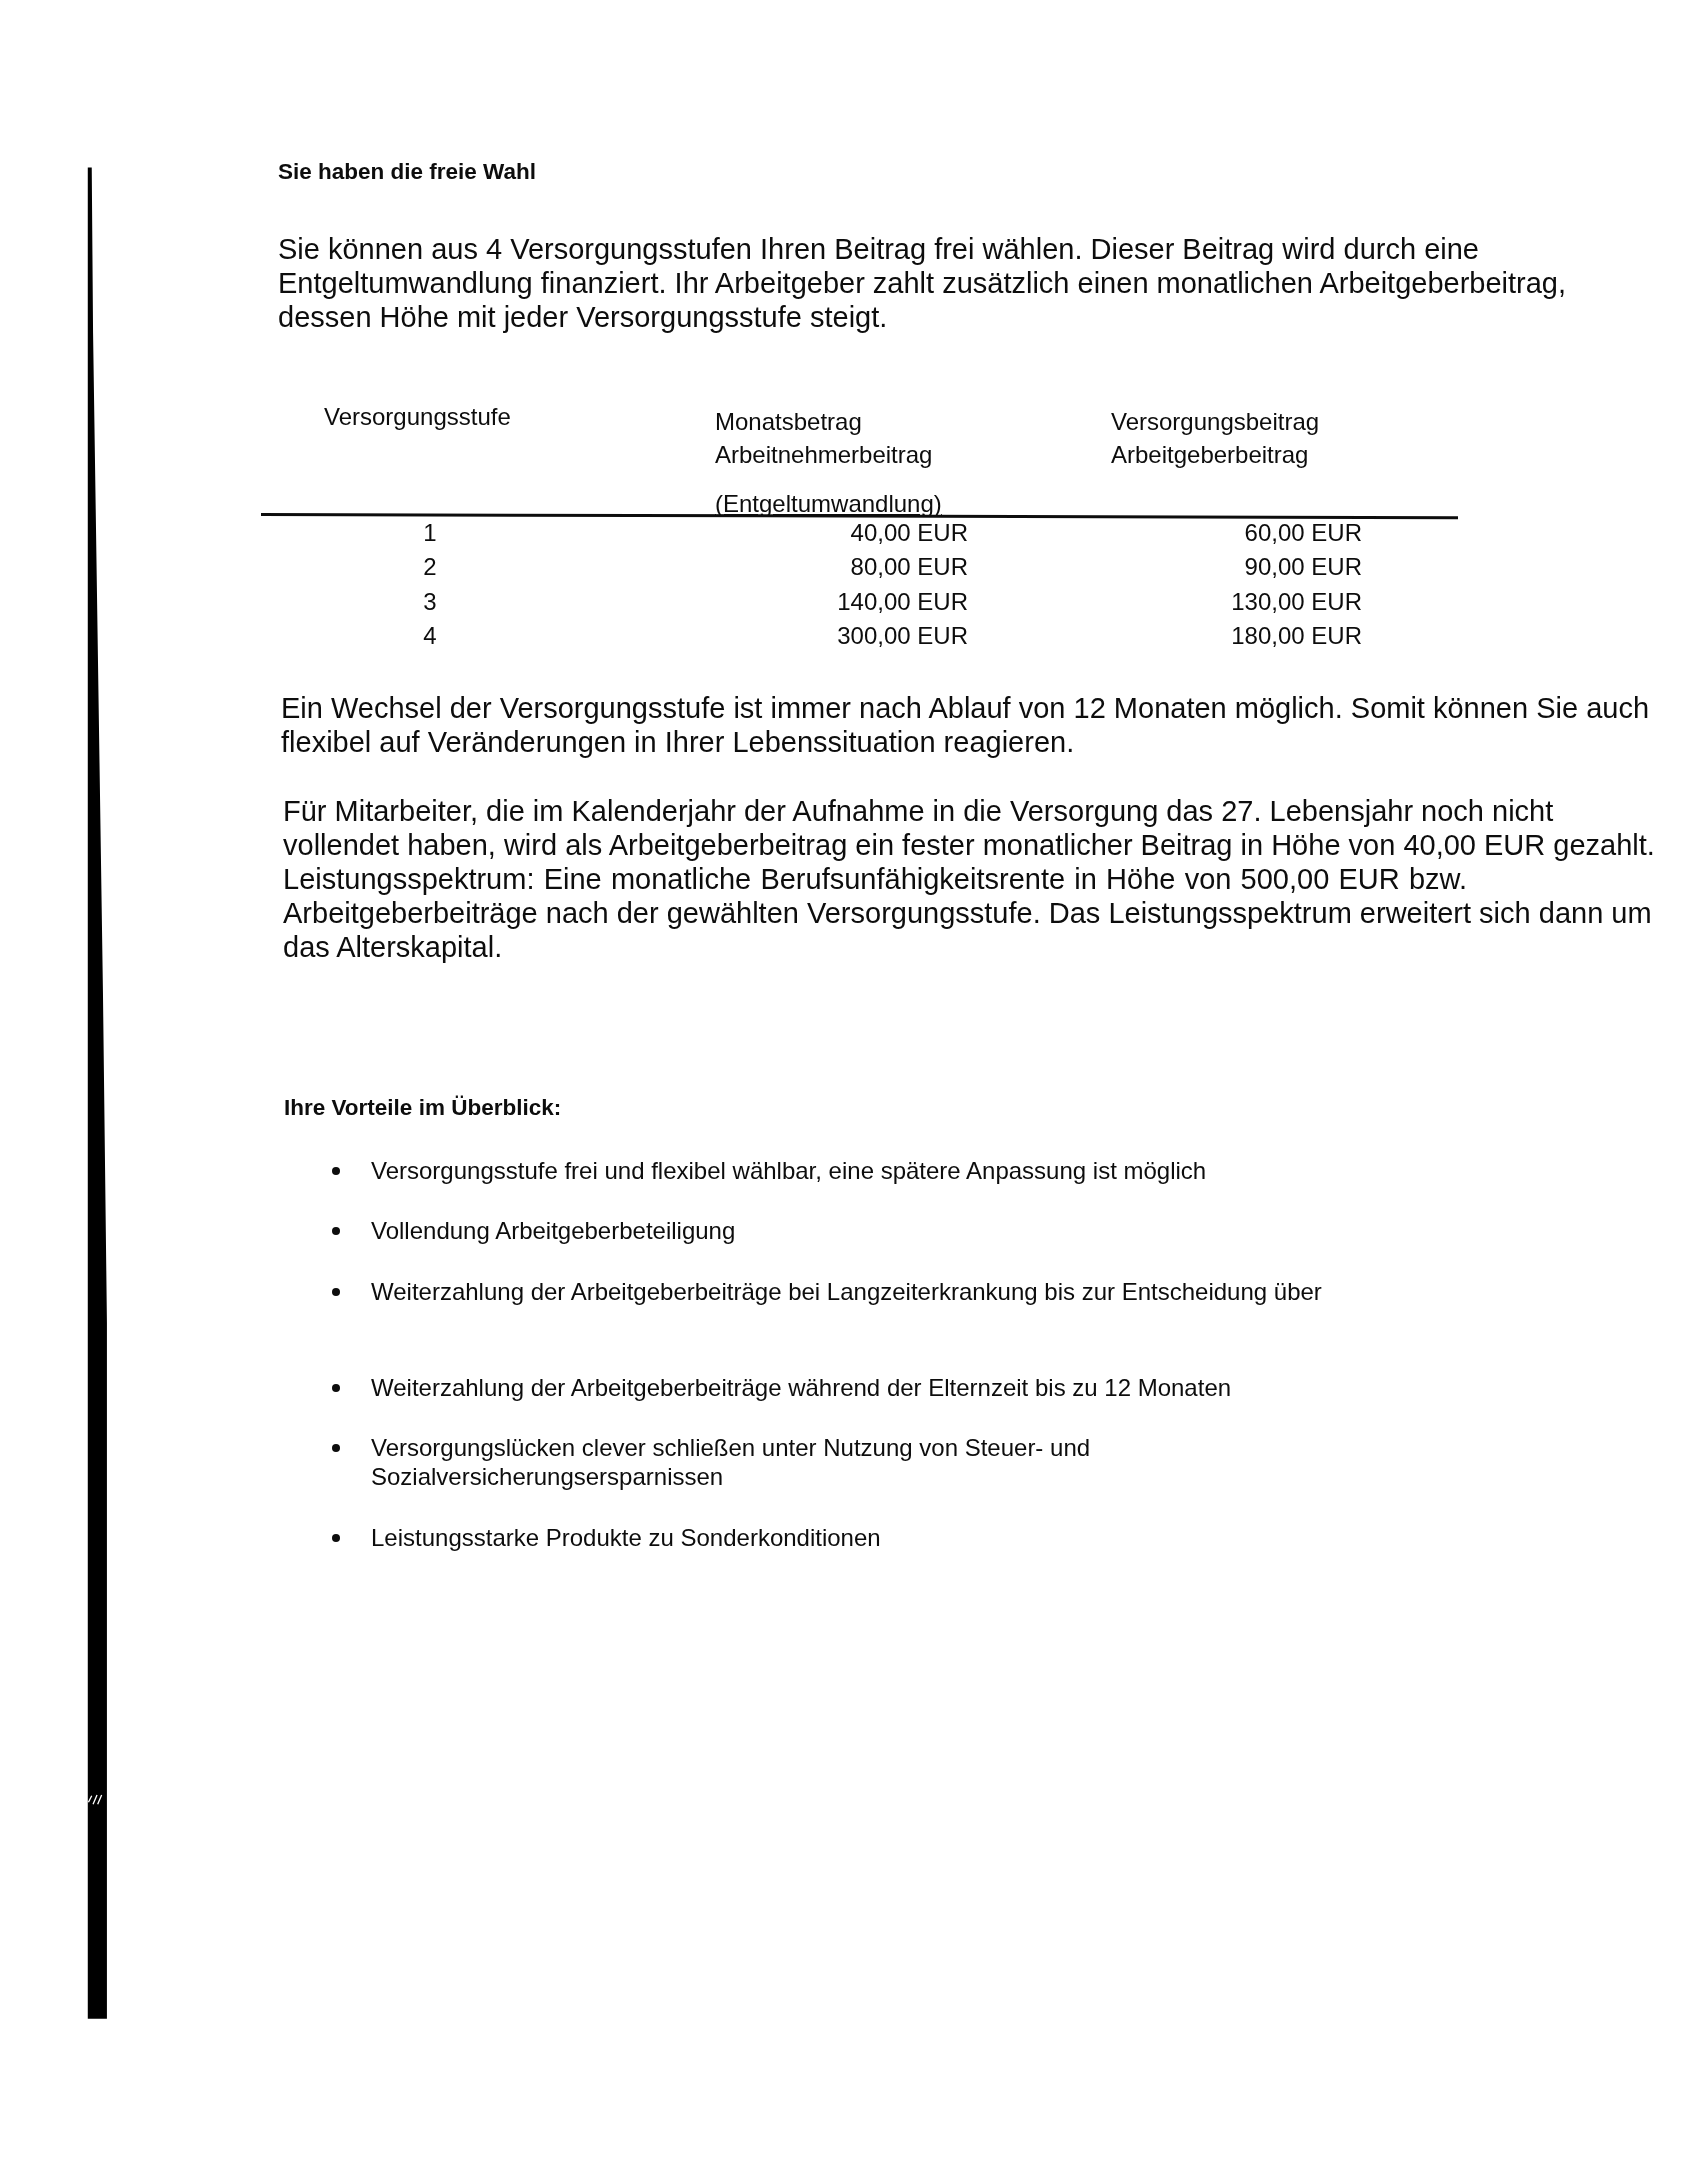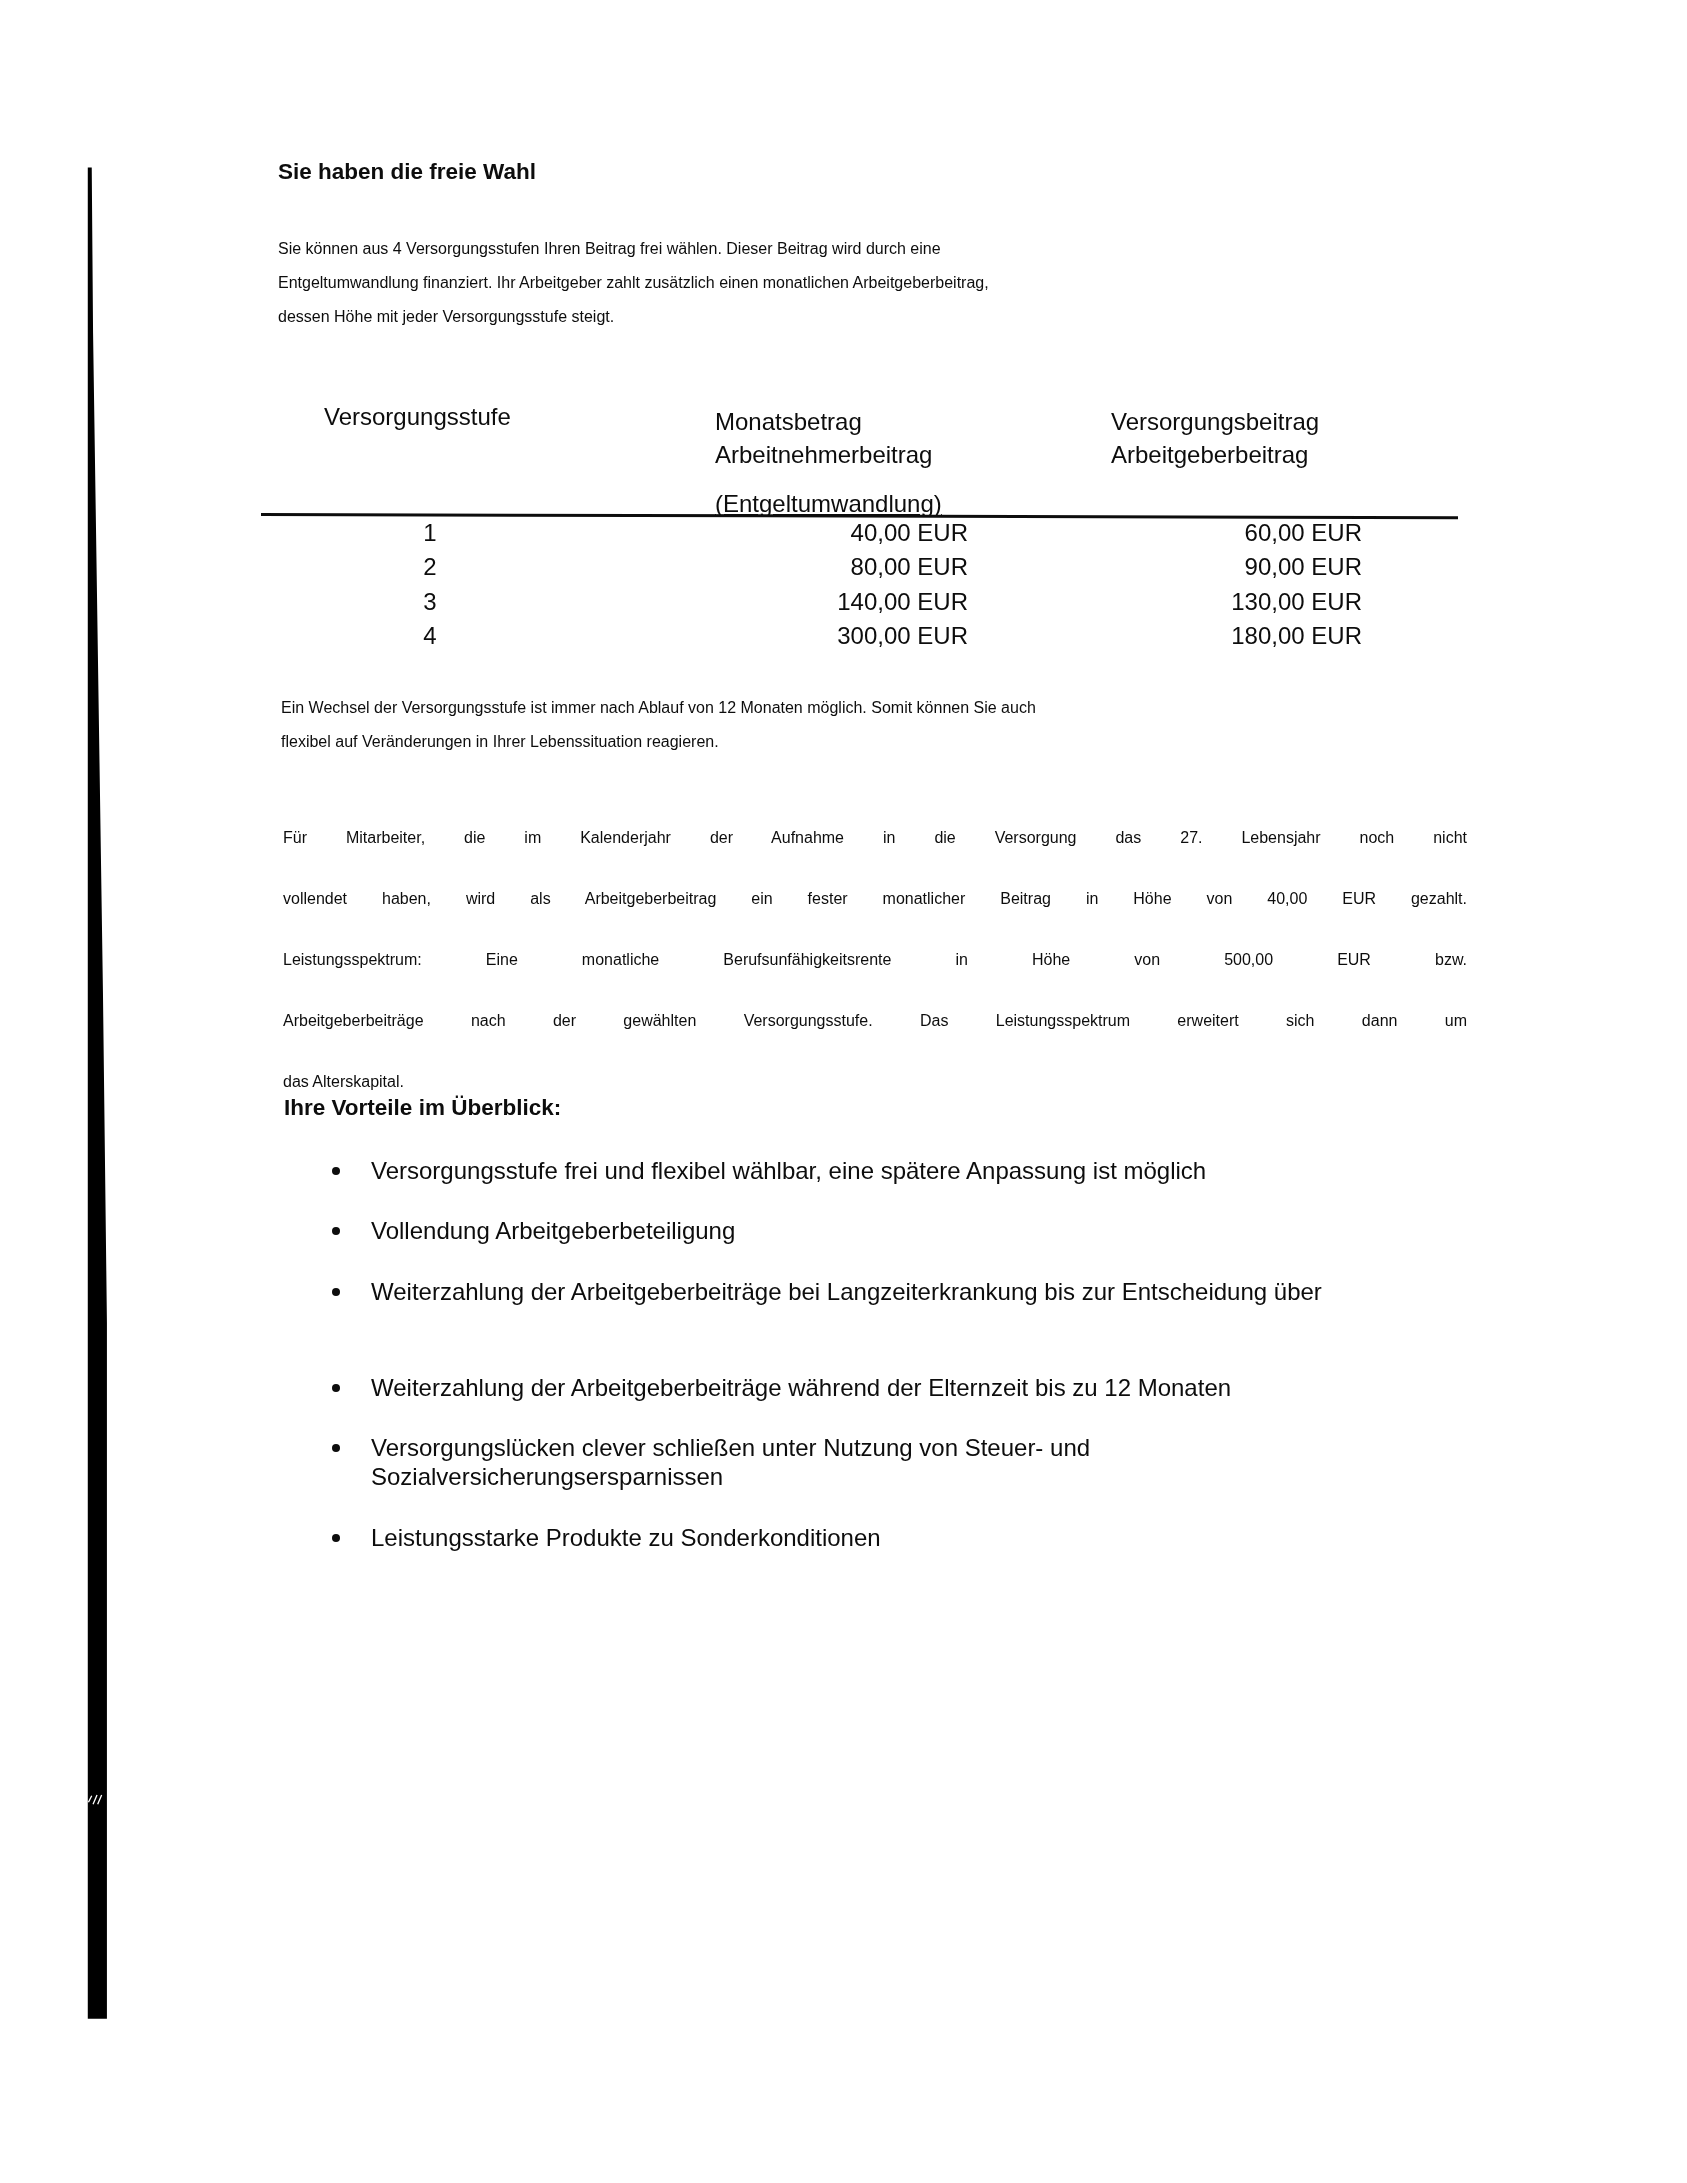--- a/index.html
+++ b/index.html
@@ -24,32 +24,31 @@
       position: absolute;
       left: 278px;
       top: 159px;
       font-size: 22.5px;
       font-weight: bold;
       white-space: nowrap;
     }
     .para {
       position: absolute;
       left: 278px;
-      font-size: 16px;
+      font-size: 29px;
       line-height: 34px;
     }
     .para .line {
       display: block;
       white-space: nowrap;
     }
     .para.justify .line {
       text-align: justify;
       text-align-last: justify;
       width: 1184px;
-      margin-top: 27px;
     }
     .para.justify .line.last {
       text-align-last: left;
     }
 
     
     .tbl-head {
       position: absolute;
       font-size: 24px;
       line-height: 33px;

